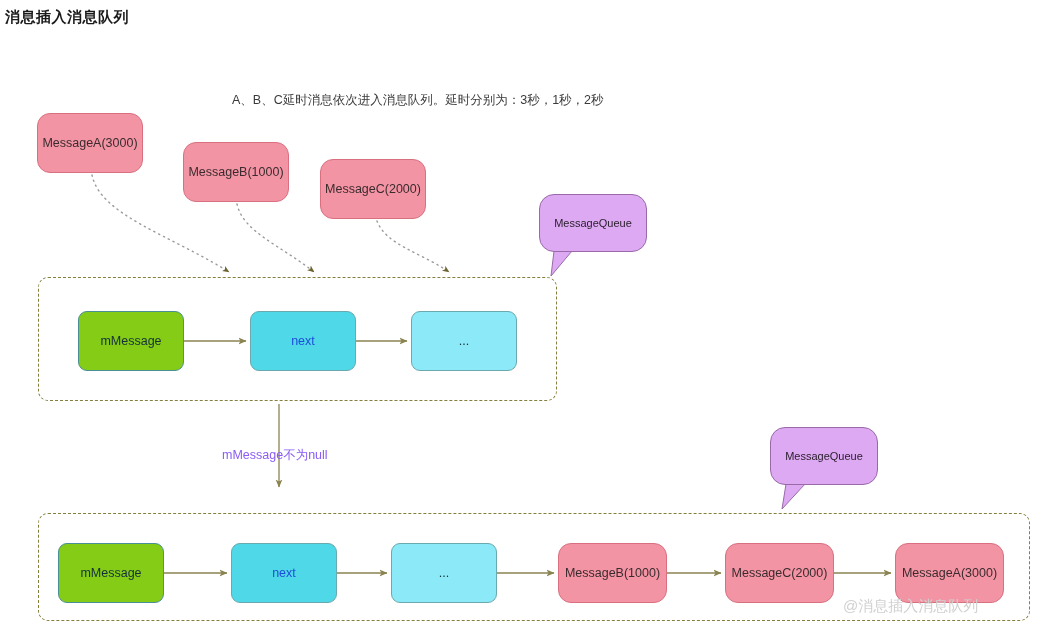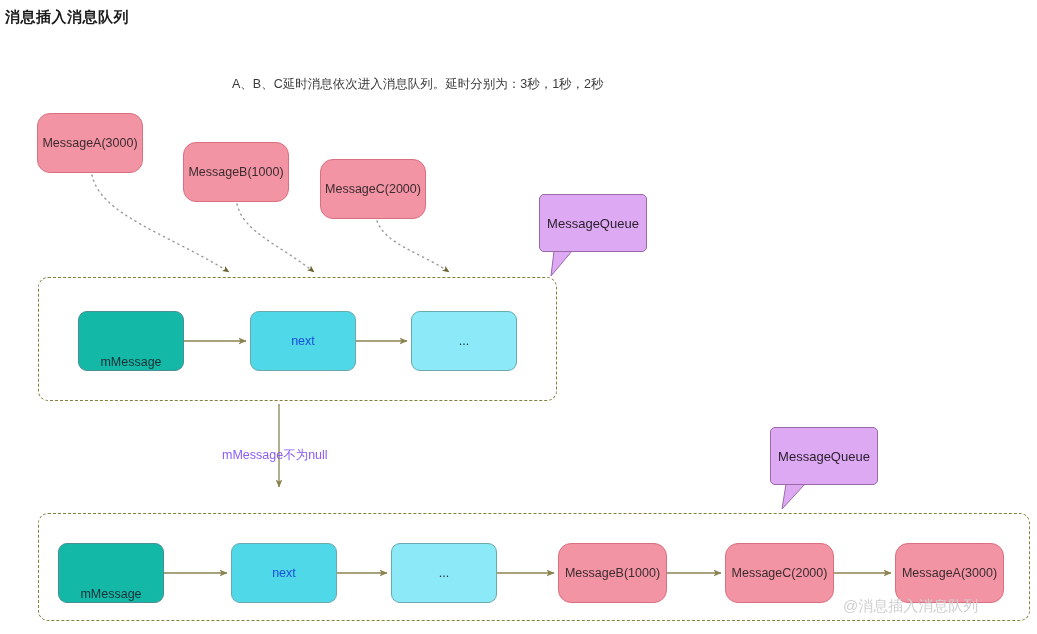--- a/index.html
+++ b/index.html
@@ -29,21 +29,21 @@
     font-weight: bold;
     letter-spacing: 0.5px;
     color: #1a1a1a;
     white-space: nowrap;
   }
 
   
   #caption {
     position: absolute;
     left: 232px;
-    top: 76px;
+    top: 92px;
     font-size: 12.5px;
     color: #3a3a3a;
     white-space: nowrap;
   }
 
   
   .node {
     position: absolute;
     box-sizing: border-box;
     display: flex;
@@ -58,24 +58,23 @@
     border-style: solid;
     z-index: 4;
   }
   .node.pink {
     background: #f294a4;
     border-color: #d9707f;
     color: #3b2b2e;
     border-radius: 13px;
   }
   .node.cyan-dark {
-    background: #14b8a6;
+    background: #84cc16;
     border-color: #4a8f96;
     color: #163038;
-    align-items: flex-end;
   }
   .node.cyan-mid {
     background: #4fd9e8;
     border-color: #6aa9ad;
     color: #1d4ed8;
   }
   .node.cyan-light {
     background: #8ceaf8;
     border-color: #6aa9ad;
     color: #163038;
@@ -90,25 +89,25 @@
     background: transparent;
     z-index: 1;
   }
 
   
   .callout {
     position: absolute;
     box-sizing: border-box;
     background: #dda9f2;
     border: 1px solid #9a6aa8;
-    border-radius: 5px;
+    border-radius: 15px;
     display: flex;
     align-items: center;
     justify-content: center;
-    font-size: 13px;
+    font-size: 11px;
     color: #2c2030;
     z-index: 5;
   }
 
   
   #overlay {
     position: absolute;
     left: 0;
     top: 0;
     width: 1037px;

